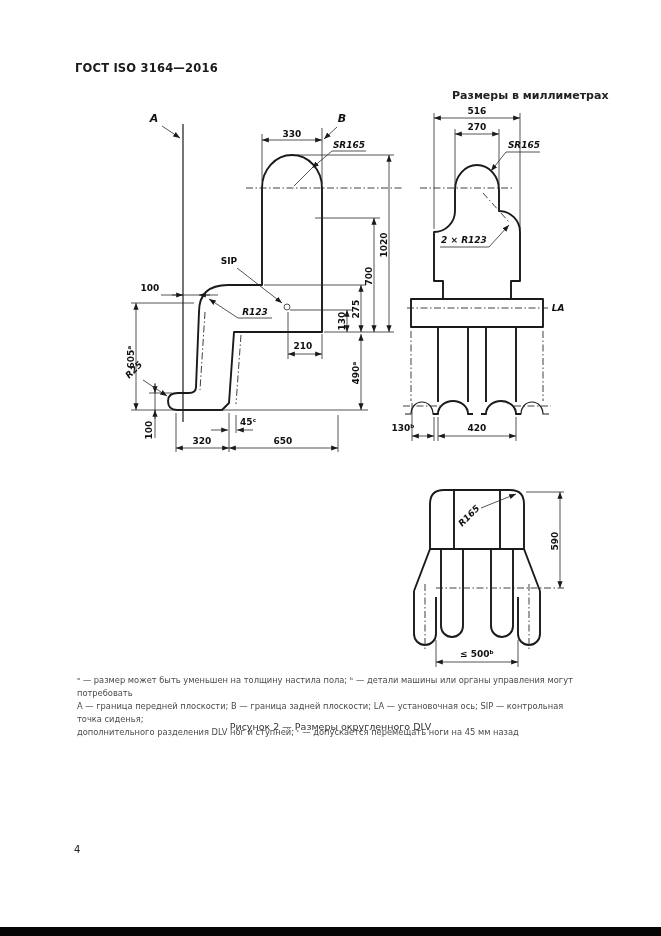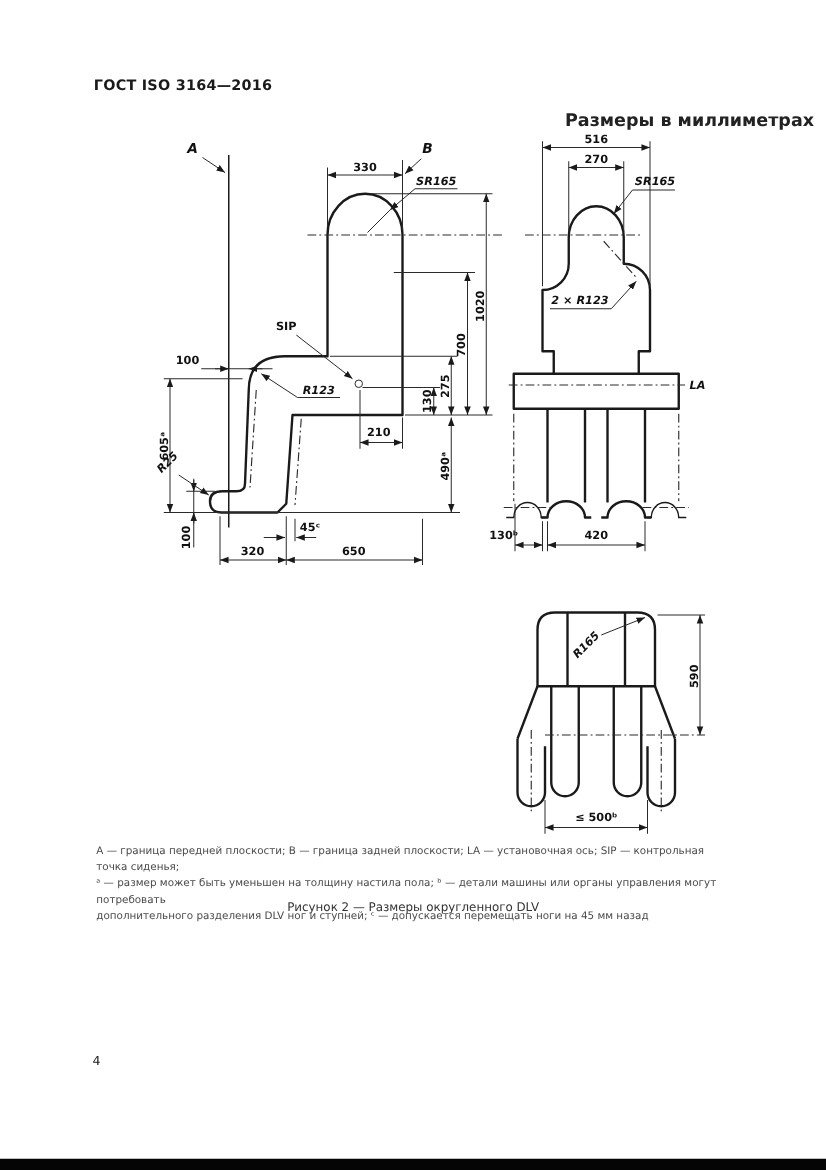--- a/index.html
+++ b/index.html
@@ -1,19 +1,19 @@
 <!DOCTYPE html>
 <html><head>
 <meta charset="utf-8">
 <style>
   html,body{margin:0;padding:0;background:#e8e8e8;}
   .page{position:relative;width:661px;height:936px;background:#ffffff;overflow:hidden;
         font-family:"DejaVu Sans","Liberation Sans",sans-serif;color:#1a1a1a;}
   .hdr{position:absolute;left:75px;top:61px;font-size:11.5px;font-weight:bold;letter-spacing:.2px;text-align:center;}
-  .units{position:absolute;left:452px;top:89px;font-size:14px;font-weight:bold;color:#222;}
+  .units{position:absolute;left:452px;top:89px;font-size:11px;font-weight:bold;color:#222;}
   .legend{position:absolute;left:77px;top:674px;width:510px;font-size:8.3px;line-height:13px;color:#4a4a4a;}
   .legend .c{}
   .cap{position:absolute;left:0;top:721px;width:661px;text-align:center;font-size:9.5px;color:#333;}
   .pnum{position:absolute;left:74px;top:844px;font-size:10px;color:#222;}
   .bbar{position:absolute;left:0;top:927px;width:661px;height:9px;background:#050505;}
   svg{position:absolute;left:0;top:0;}
   .tk{fill:none;stroke:#1a1a1a;stroke-width:1.9;stroke-linejoin:round;}
   .md{fill:none;stroke:#1a1a1a;stroke-width:1.2;}
   .tn{fill:none;stroke:#2a2a2a;stroke-width:0.8;}
   .dd{fill:none;stroke:#2a2a2a;stroke-width:0.9;stroke-dasharray:7 2.5 1.5 2.5;}
@@ -175,21 +175,21 @@
 
       <line class="tn" marker-end="url(#ar)" x1="481" y1="508" x2="516" y2="494"></line>
 
       <text class="it" x="471" y="518" transform="rotate(-45 471 518)">R165</text>
       <text x="558" y="541" transform="rotate(-90 558 541)">590</text>
       <text x="477" y="657">≤ 500ᵇ</text>
     </g>
   </svg>
 
   <div class="legend">
+    <div>ᵃ — размер может быть уменьшен на толщину настила пола; ᵇ — детали машины или органы управления могут потребовать</div>
     <div>A — граница передней плоскости; B — граница задней плоскости; LA — установочная ось; SIP — контрольная точка сиденья;</div>
-    <div>ᵃ — размер может быть уменьшен на толщину настила пола; ᵇ — детали машины или органы управления могут потребовать</div>
     <div class="c">дополнительного разделения DLV ног и ступней; ᶜ — допускается перемещать ноги на 45 мм назад</div>
   </div>
 
   <div class="cap">Рисунок 2 — Размеры округленного DLV</div>
   <div class="pnum">4</div>
   <div class="bbar"></div>
 </div>
 
 </body></html>

